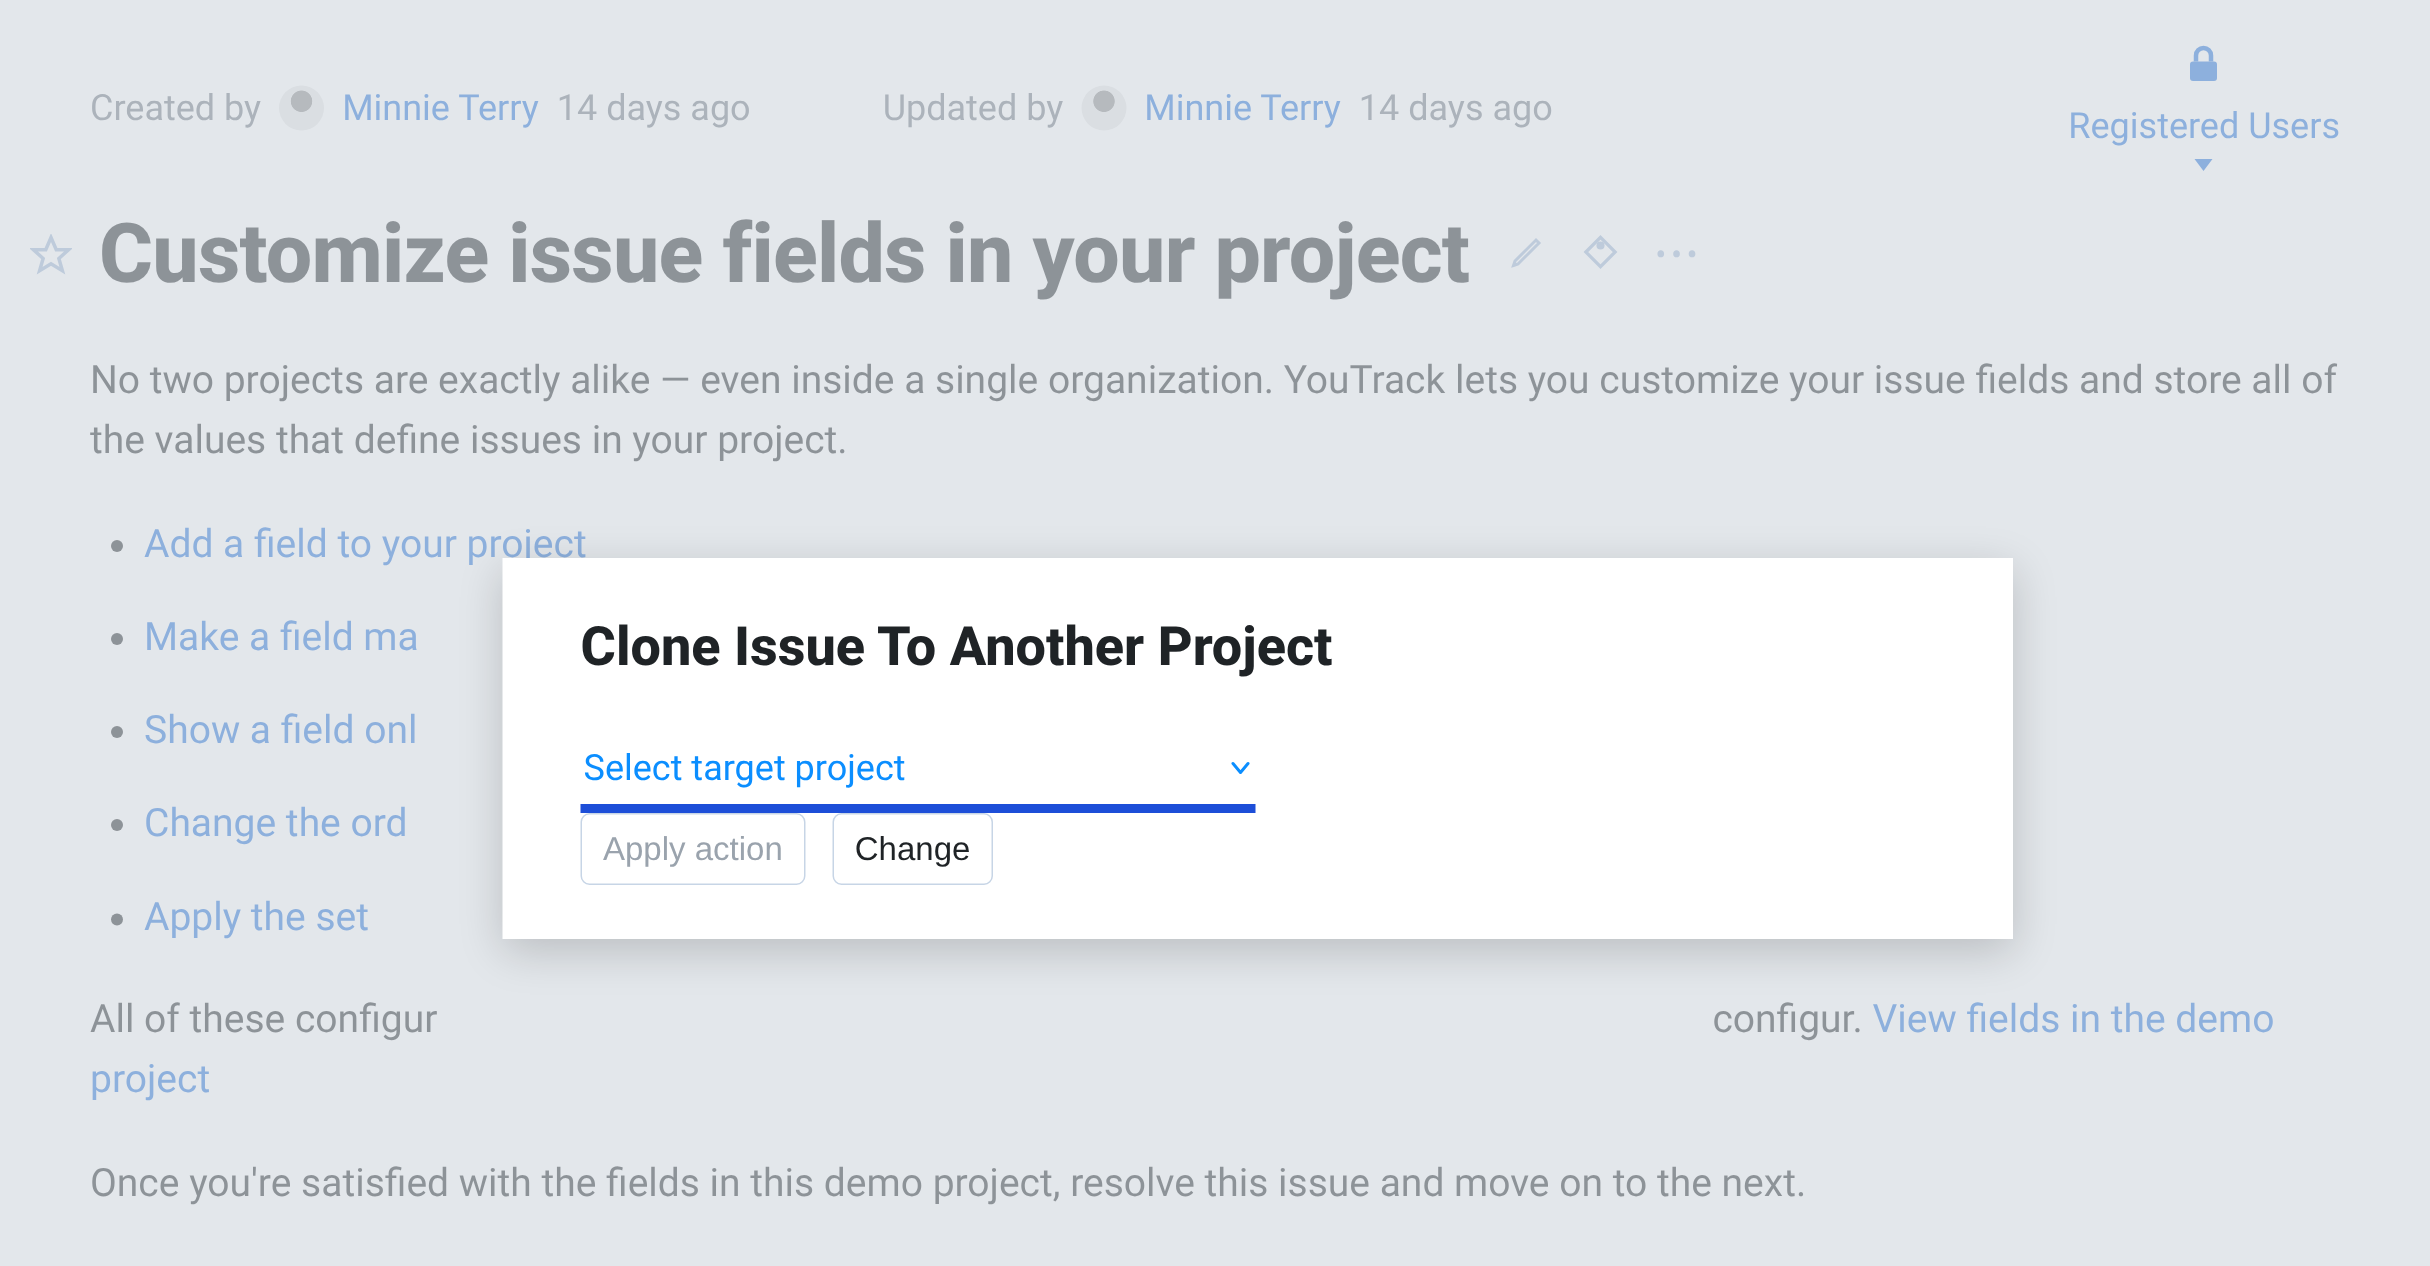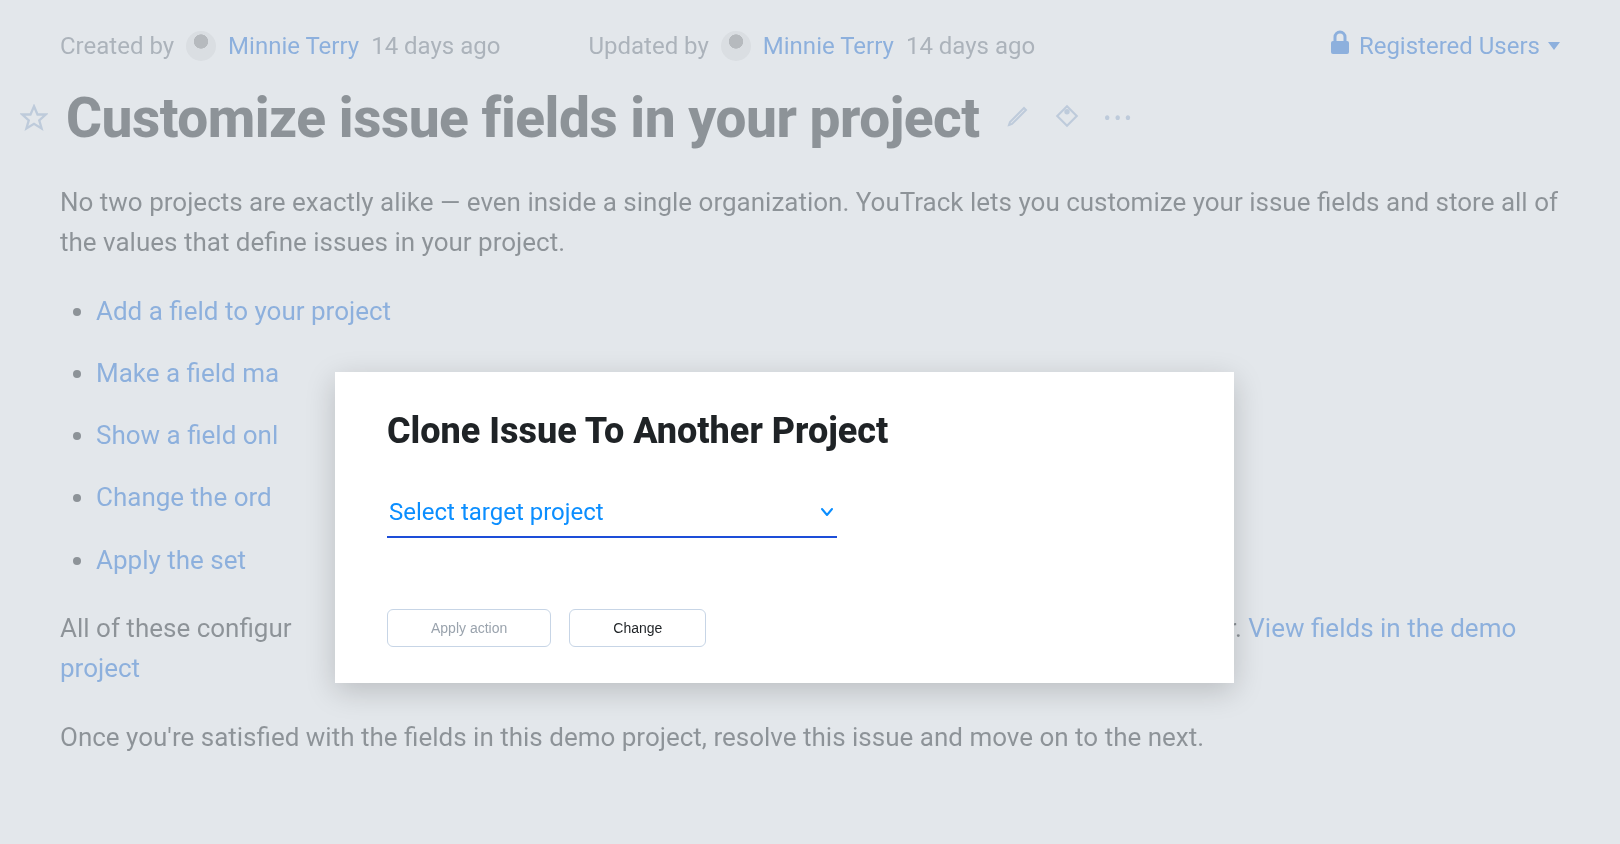--- a/index.html
+++ b/index.html
@@ -38,20 +38,21 @@
       background: radial-gradient(circle at 50% 35%, #8a8a8a 0 28%, #e6e6e6 30% 100%);
       display: inline-block;
     }
     .user-link { color: #1e6fd9; }
     .visibility {
       display: flex;
       align-items: center;
       gap: 8px;
       color: #1e6fd9;
       cursor: pointer;
+      flex-direction: column;
     }
     .title-row {
       display: flex;
       align-items: center;
       gap: 18px;
       margin-bottom: 32px;
     }
     .star-icon svg { display:block; }
     .page-title {
       font-size: 55px;
@@ -84,55 +85,53 @@
     
     .overlay {
       position: absolute;
       inset: 0;
       background: rgba(210, 216, 222, 0.62);
     }
     .dialog {
       position: absolute;
       left: 335px;
       top: 372px;
-      width: 899px;
+      width: 1007px;
       background: #fff;
       box-shadow: 0 8px 28px rgba(0,0,0,0.18);
       padding: 38px 52px 36px 52px;
     }
     .dialog-title {
       font-size: 36px;
       font-weight: 800;
       color: #1f2326;
       margin-bottom: 42px;
     }
     .select-field {
       display: flex;
       align-items: center;
       justify-content: space-between;
       width: 450px;
-      border-bottom: 2px solid #1d4ed8;
+      border-bottom: 6px solid #1d4ed8;
       padding: 4px 2px 10px 2px;
       color: #0b8eff;
       font-size: 24px;
       cursor: pointer;
-      margin-bottom: 50px;
     }
     .dialog-buttons {
       display: flex;
       gap: 18px;
     }
     .btn {
-      font-size: 14px;
-      padding: 10px 43px;
+      font-size: 22px;
+      padding: 10px 14px;
       border-radius: 6px;
       background: #fff;
       border: 1px solid #c7d5e6;
       cursor: pointer;
-      margin-top: 21px;
     }
     .btn-disabled {
       color: #9aa3ad;
       cursor: default;
     }
     .btn-cancel {
       color: #1f2326;
     }
     .icon-muted { color: #9fb6d4; }
     .chevron-down-sm {

